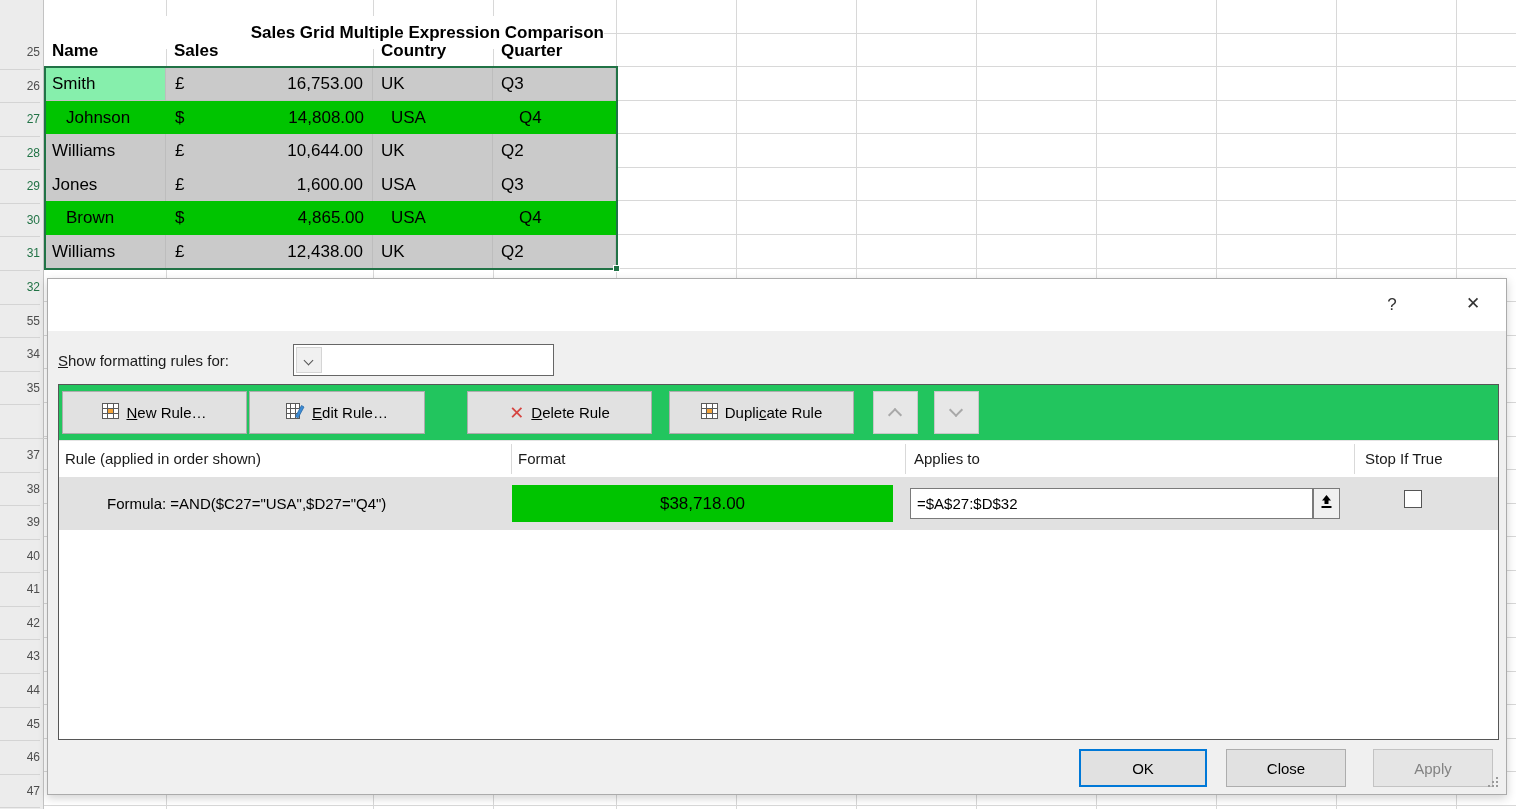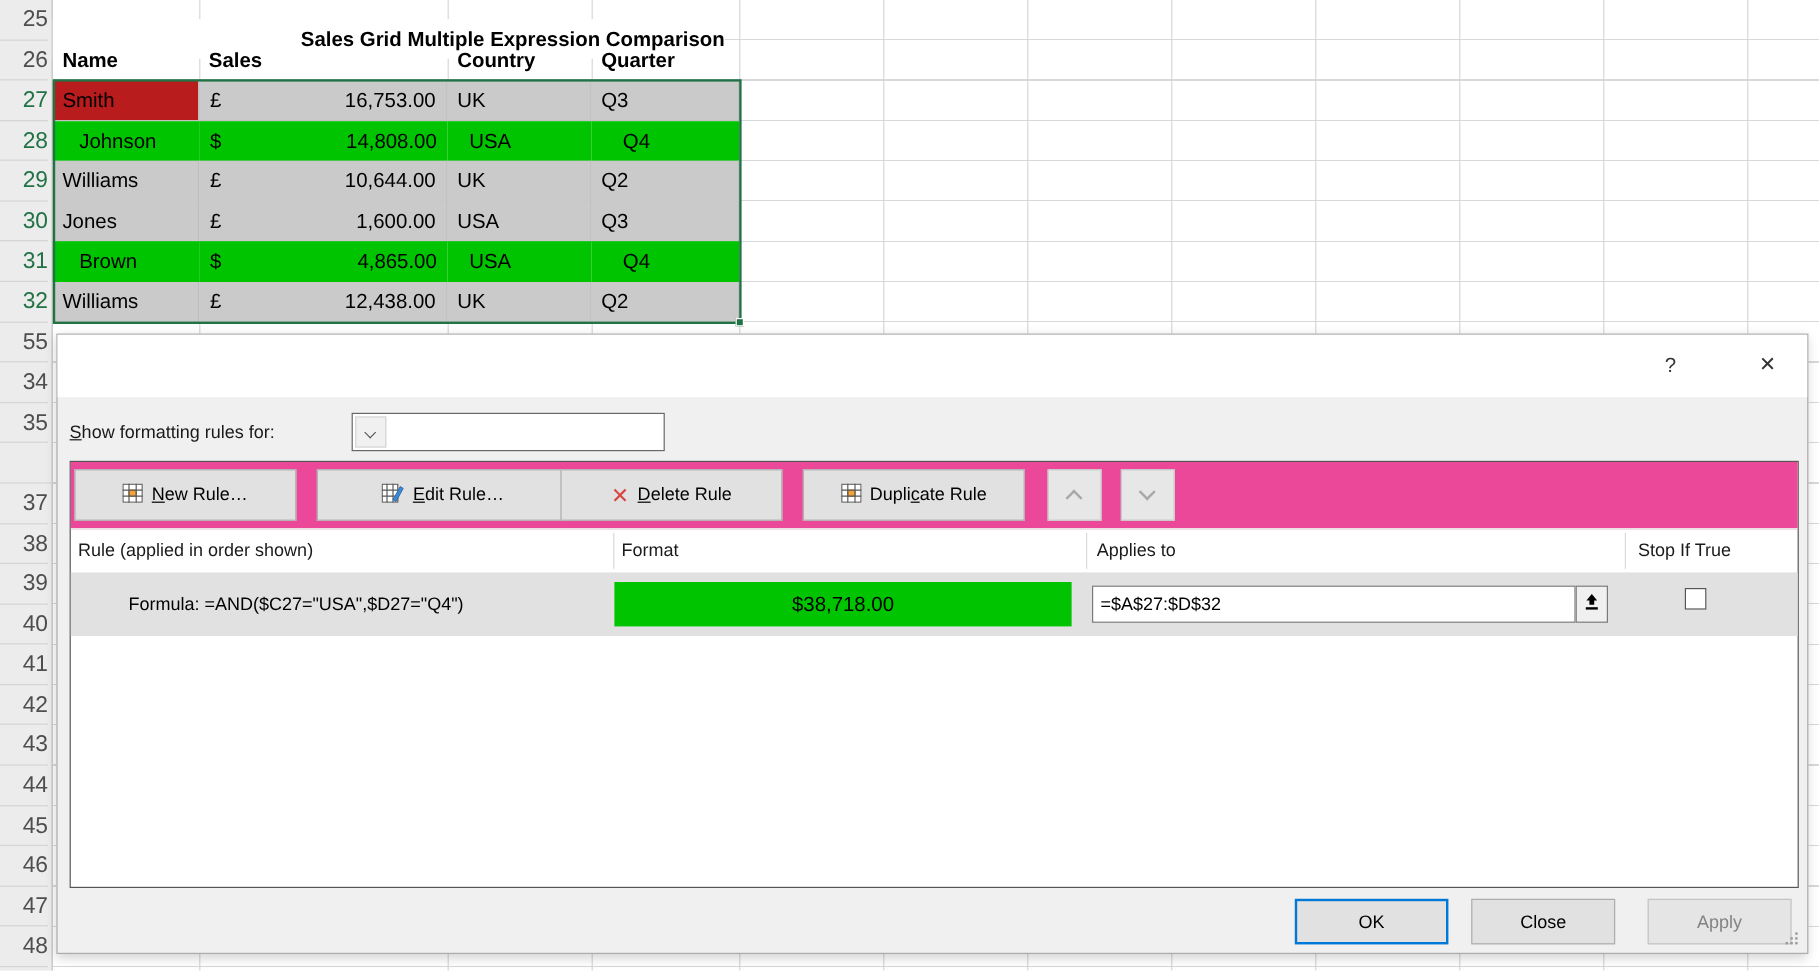--- a/index.html
+++ b/index.html
@@ -15,39 +15,39 @@
   body{font-family:"Liberation Sans",sans-serif;background:#fff;position:relative;}
 
   
   #sheet{position:absolute;inset:0;background:#fff;}
   #hlines{position:absolute;inset:0;
     background:repeating-linear-gradient(to bottom,transparent 0,transparent 32.58px,var(--grid-line) 32.58px,var(--grid-line) 33.58px);}
   .vline{position:absolute;top:0;bottom:0;width:1px;background:var(--grid-line);}
 
   #row-gutter{position:absolute;left:0;top:0;width:44px;height:809px;background:#ECECEC;border-right:1px solid #C3C3C3;}
   .rownum{position:absolute;left:0;width:40px;height:33.58px;line-height:33.58px;text-align:right;
-    font-size:19px;color:#4E4E4E;border-bottom:1px solid #D4D4D4;cursor:pointer;}
+    font-size:12px;color:#4E4E4E;border-bottom:1px solid #D4D4D4;cursor:pointer;margin-top:36px;}
   .rownum.sel{color:#217346;font-weight:400;}
 
   #sheet-title{position:absolute;left:44px;top:16px;height:33px;width:560px;background:#fff;
     font-size:17px;font-weight:bold;color:#000;line-height:33px;padding-left:8px;white-space:nowrap;text-align:right;}
 
   #col-headers{position:absolute;left:44px;top:33.58px;height:33px;display:grid;grid-template-columns:122px 207px 120px 123px;}
   #col-headers .hcell{font-size:17px;font-weight:bold;color:#000;line-height:33px;padding-left:8px;}
 
   #data-rows{position:absolute;left:44px;top:67.16px;width:572px;}
   .drow{display:grid;grid-template-columns:122px 207px 120px 123px;height:33.58px;}
   .drow .cell{background:var(--sel-gray);font-size:17px;color:#000;line-height:33.2px;padding-left:8px;white-space:nowrap;
     border-right:1px solid #BDBDBD;border-bottom:1px solid #C2C2C2;}
   .drow .cell.sales{display:flex;justify-content:space-between;padding:0 9px;}
   .drow.hl .cell{background:var(--green);border-right:none;border-bottom:none;}
   .drow.hl .cell.name{padding-left:22px;}
   .drow.hl .cell.country{padding-left:18px;}
   .drow.hl .cell.quarter{padding-left:26px;}
-  .drow .cell.active{background:#b91c1c;}
+  .drow .cell.active{background:#86efac;}
 
   #selection{position:absolute;left:44px;top:65.5px;width:574px;height:204.5px;border:2px solid var(--sel-border);pointer-events:none;}
   #fill-handle{position:absolute;right:-4px;bottom:-4px;width:7px;height:7px;background:var(--sel-border);border:1px solid #fff;}
 
   
   #dialog{position:absolute;left:47px;top:278px;width:1460px;height:517px;background:#F0F0F0;
     border:1px solid #ABABAB;box-shadow:0 3px 9px rgba(0,0,0,.18);}
   #dlg-titlebar{position:absolute;left:0;top:0;right:0;height:52px;background:#fff;}
   #dlg-title{position:absolute;left:10px;top:0;height:52px;line-height:52px;font-size:16px;color:#1A1A1A;}
   #dlg-help{position:absolute;left:1330px;top:0;width:28px;height:52px;line-height:52px;text-align:center;font-size:17px;color:#333;cursor:pointer;}
@@ -55,26 +55,26 @@
 
   #show-rules-label{position:absolute;left:10px;top:66px;height:32px;line-height:32px;font-size:15px;color:#1A1A1A;}
   .mn{text-decoration:underline;}
   #combo{position:absolute;left:245px;top:65px;width:261px;height:32px;border:1px solid #666;background:#fff;display:flex;cursor:pointer;}
   #combo-text{flex:1;margin:1px;background:var(--combo-blue);outline:1px dotted #333;outline-offset:-2px;
     font-size:15px;color:#000;line-height:28px;padding-left:5px;}
   #combo-arrow{width:26px;margin:2px;background:#F0F0F0;border:1px solid #D5D5D5;position:relative;}
   #combo-arrow i{position:absolute;left:8px;top:9px;width:7px;height:7px;border-left:1.6px solid #555;border-bottom:1.6px solid #555;transform:rotate(-45deg);}
 
   #listbox{position:absolute;left:10px;top:105px;width:1441px;height:356px;background:#fff;border:1px solid #565656;}
-  #lb-toolbar{position:absolute;left:0;top:0;right:0;height:56px;background:#ec4899;border-bottom:1px solid #E4E4E4;}
+  #lb-toolbar{position:absolute;left:0;top:0;right:0;height:56px;background:#22c55e;border-bottom:1px solid #E4E4E4;}
   .tbtn{position:absolute;top:6px;height:43px;background:#E1E1E1;border:1px solid #ADADAD;font-size:15px;color:#000;
     display:flex;align-items:center;justify-content:center;gap:7px;cursor:pointer;font-family:inherit;}
   .tbtn svg{flex:0 0 auto;}
   #btn-new{left:3px;width:185px;}
-  #btn-edit{left:205px;width:210px;}
+  #btn-edit{left:190px;width:176px;}
   #btn-delete{left:408px;width:185px;}
   #btn-dup{left:610px;width:185px;}
   .arrbtn{position:absolute;top:6px;width:45px;height:43px;background:#E7E7E7;border:1px solid #C8C8C8;cursor:default;}
   #btn-up{left:814px;} #btn-down{left:875px;}
   .arrbtn i{position:absolute;left:16px;width:10px;height:10px;border-left:2px solid #A8A8A8;border-bottom:2px solid #A8A8A8;}
   #btn-up i{top:18px;transform:rotate(135deg);}
   #btn-down i{top:13px;transform:rotate(-45deg);}
   .xglyph{color:#D64541;font-size:18px;line-height:18px;}
 
   .lb-h{position:absolute;top:57px;height:34px;line-height:34px;font-size:15px;color:#1A1A1A;}

